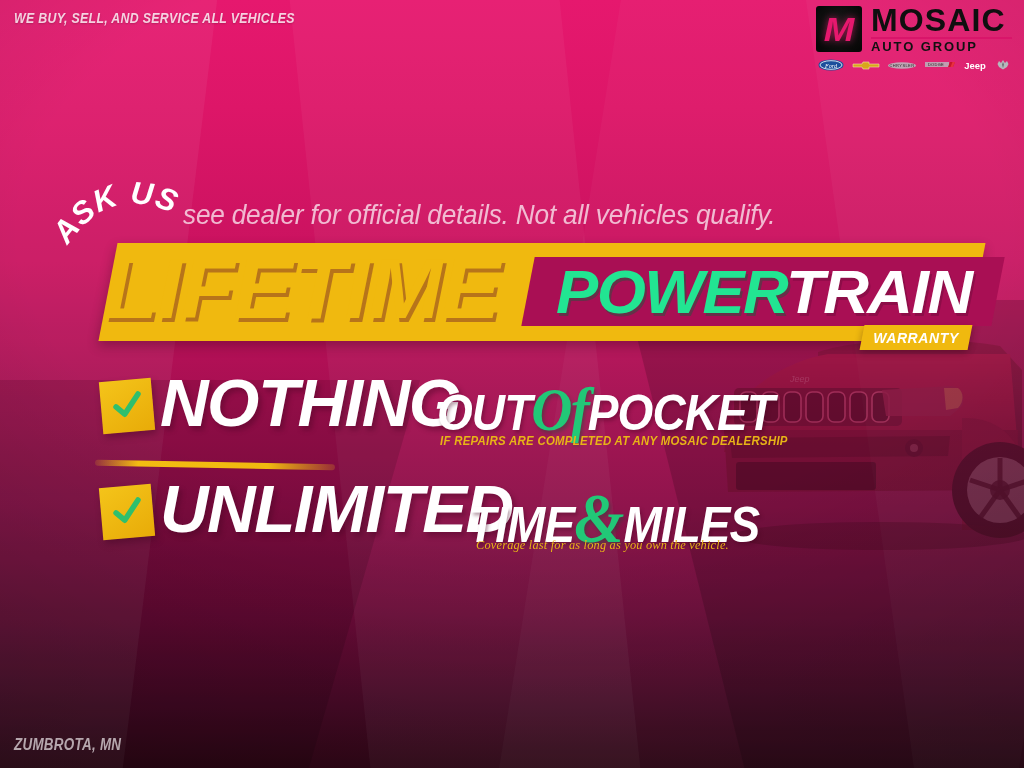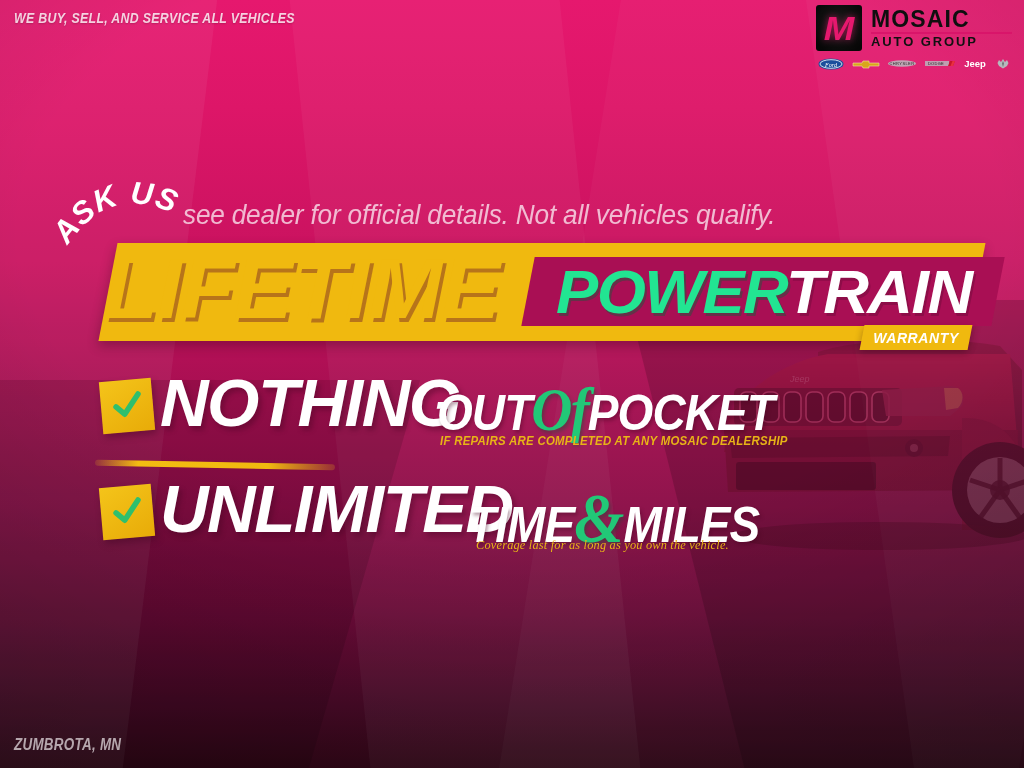--- a/index.html
+++ b/index.html
@@ -113,21 +113,21 @@
   }
   .logo-mark-m {
     font-size: 34px; font-weight: bold; line-height: 1;
     font-style: italic;
     color: #e6186e;
     text-shadow: 0 0 7px rgba(230,24,110,0.65);
     transform: scaleX(1.08);
   }
   .logo-text { flex: 1; }
   .logo-name {
-    font-size: 23px; font-weight: bold; line-height: 0.96;
+    font-size: 32px; font-weight: bold; line-height: 0.96;
     letter-spacing: 1.1px;
     color: #0f0f0f;
   }
   .logo-rule { height: 2px; background: #d9156a; margin: 1px 0 1px; }
   .logo-sub {
     font-size: 13px; font-weight: bold; letter-spacing: 1.9px;
     color: #111; line-height: 1;
   }
   .logo-brands {
     display: flex; align-items: center; justify-content: space-between;

